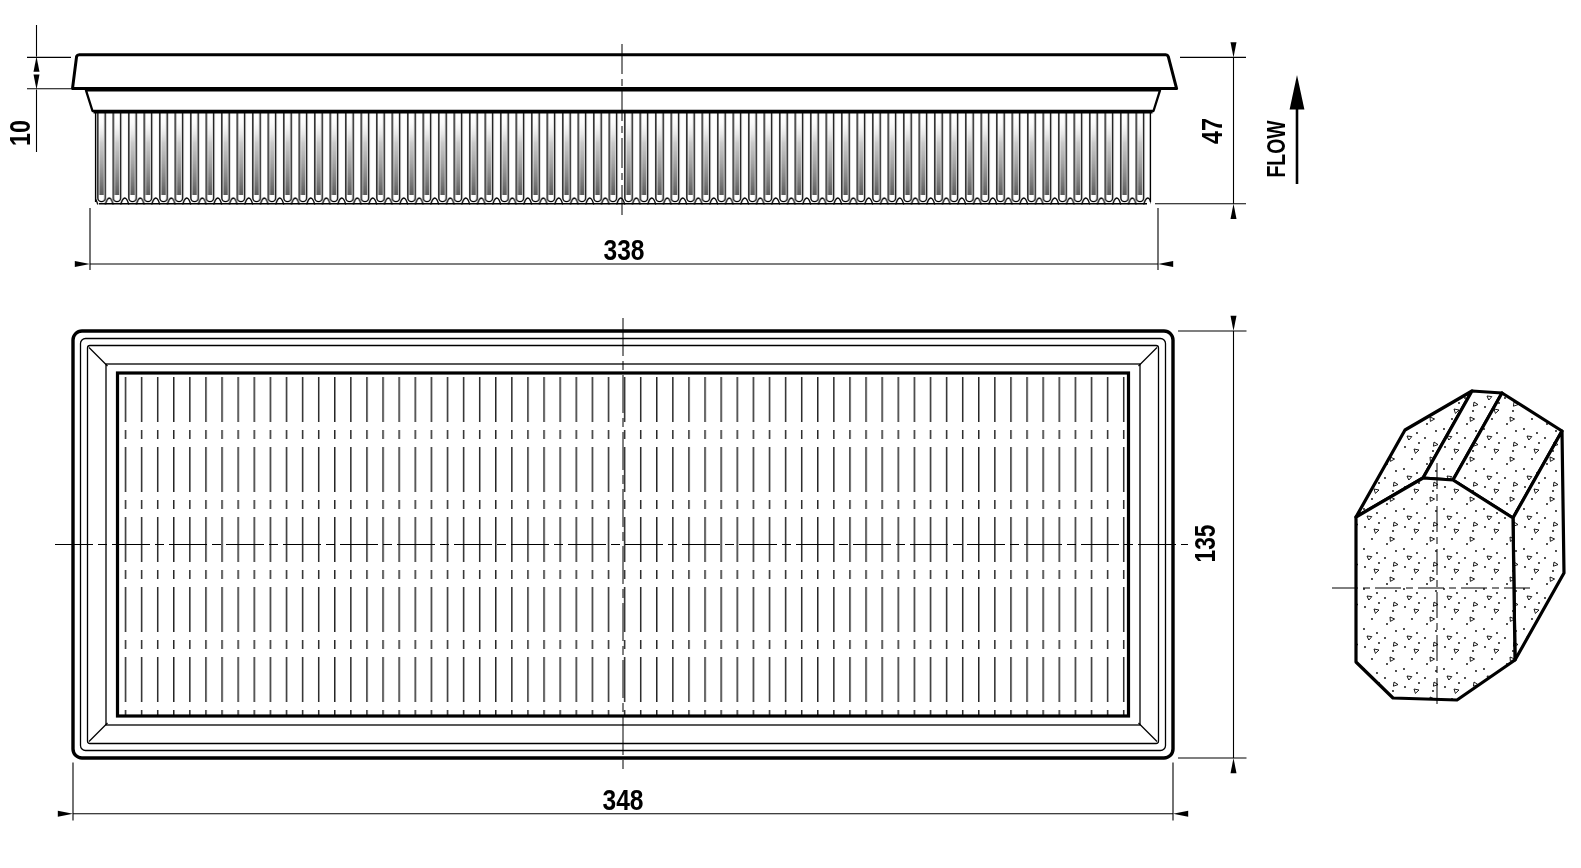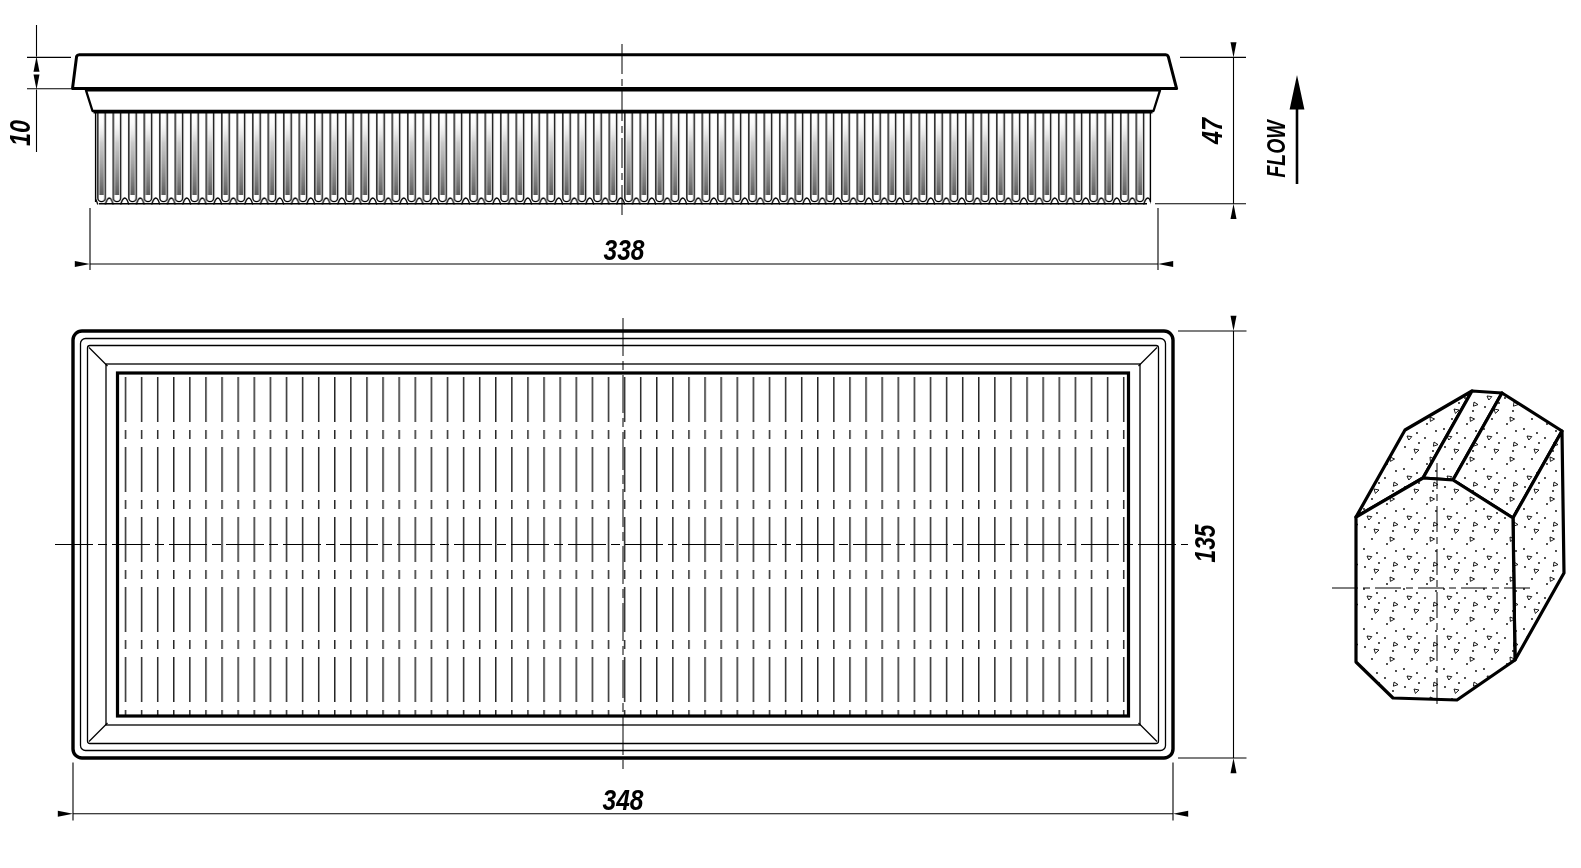--- a/index.html
+++ b/index.html
@@ -1,16 +1,16 @@
 <!DOCTYPE html>
 <html><head>
 <meta charset="utf-8">
 <style>
   html,body{margin:0;padding:0;background:#ffffff;}
-  .canvas-wrap{position:relative;width:1581px;height:868px;background:#ffffff;overflow:hidden;font-style:italic;}
+  .canvas-wrap{position:relative;width:1581px;height:868px;background:#ffffff;overflow:hidden;}
   svg text{font-family:"Liberation Sans","DejaVu Sans",sans-serif;font-weight:700;fill:#000000;}
 </style>
 </head>
 <body>
 
 <div class="canvas-wrap">
 <svg width="1581" height="868" viewBox="0 0 1581 868" xmlns="http://www.w3.org/2000/svg">
 
   <defs>
 

